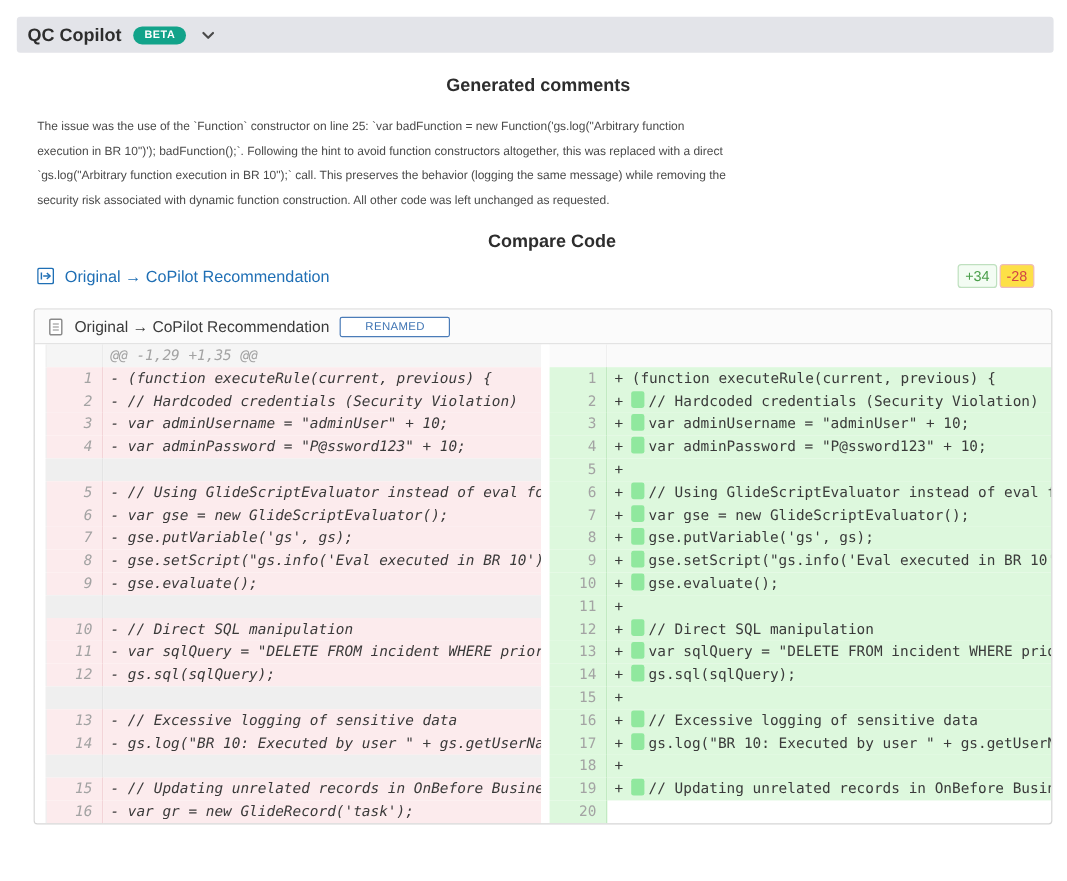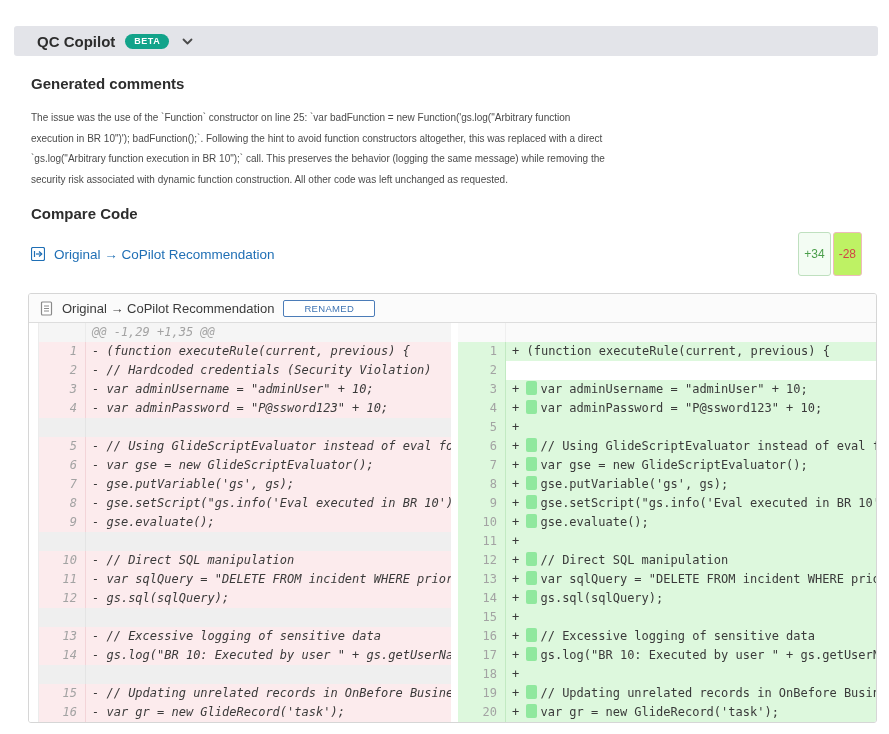--- a/index.html
+++ b/index.html
@@ -3,54 +3,54 @@
 <meta charset="utf-8">
 <style>
   * { margin:0; padding:0; box-sizing:border-box; }
   html,body { background:#fff; }
   .page {
     position:relative; width:889px; height:734px; overflow:hidden;
     background:#fff; font-family:"Liberation Sans", sans-serif; color:#2f2f2f;
   }
   
   .topbar {
-    margin:26px 11px 0 14px; height:30px; width:864px;
+    margin:14px 11px 0 14px; height:30px; width:864px;
     background:var(--bar-bg,#e3e4e9); border-radius:3px;
-    display:flex; align-items:center; padding-left:23px; cursor:pointer;
+    display:flex; align-items:center; padding-left:9px; cursor:pointer;
   }
   .topbar .title { font-size:15px; font-weight:bold; color:#2d2d2d; }
   .beta-pill {
     margin-left:10px; background:var(--beta,#12a38a); color:#fff;
     font-size:9px; font-weight:bold; letter-spacing:.5px;
     padding:3px 9px; border-radius:9px; line-height:1;
   }
   .chev { margin-left:13px; display:inline-block; width:10px; height:10px; }
   .chev svg { display:block; }
 
   
   .fields { display:flex; margin:21px 0 0 31px; }
   .field-label { font-size:15px; font-weight:bold; color:#2d2d2d; }
   .field-value { font-size:13px; color:#5a5a5a; margin-top:6px; }
   .field.col1 { width:292px; }
 
   
   .comments { margin:19px 23px 0 31px; }
-  .section-label { font-size:15px; font-weight:bold; color:#2d2d2d; }
+  .section-label { font-size:15px; font-weight:bold; color:#2d2d2d;text-align:center; }
   .comment-body { margin-top:16px; font-size:10px; line-height:20.5px; color:#4a4a4a; }
   .comment-body div { white-space:nowrap; }
 
   
   .compare { margin:15px 0 0 31px; }
   .linkrow { margin:10px 27px 0 0; display:flex; align-items:center; }
   .expand-ico { width:14px; height:14px; margin-right:9px; display:inline-block; }
   .difflink { font-size:13.5px; color:var(--link,#1f6fb5); text-decoration:none; cursor:pointer; }
   .badges { margin-left:auto; display:flex; }
-  .badge { font-size:12px; padding:14px 5px; border-radius:3px; line-height:1.2; }
+  .badge { font-size:12px; padding:2px 5px; border-radius:3px; line-height:1.2; }
   .badge.add { color:var(--addtxt,#4a9e4a); border:1px solid #bfe0bf; background:#f3fcf3; }
-  .badge.del { color:var(--deltxt,#d14545); border:1px solid #eebbbb; background:#bef264; margin-left:2px; }
+  .badge.del { color:var(--deltxt,#d14545); border:1px solid #eebbbb; background:#fde047; margin-left:2px; }
 
   
   .diffcard {
     margin:17px 11px 0 28px; width:849px; border:1px solid #d6d6d6;
     border-radius:3px; overflow:hidden; background:#fff;
   }
   .diffhead {
     height:29px; background:#fbfbfb; border-bottom:1px solid #ddd;
     display:flex; align-items:center; padding-left:11px; font-size:13px; color:#3b3b3b;
   }
@@ -171,20 +171,21 @@
         </div>
         <div class="drow">
           <div class="lpane">
             <div class="edge"></div>
             <div class="gut g-del">2</div>
             <div class="code c-del"><span>- </span>// Hardcoded credentials (Security Violation)</div>
           </div>
           <div class="mid"></div>
           <div class="rpane">
             <div class="gut g-add">2</div>
+            <div class="code c-add"><span>+ </span><span class="ind"></span>// Hardcoded credentials (Security Violation)</div>
           </div>
         </div>
         <div class="drow">
           <div class="lpane">
             <div class="edge"></div>
             <div class="gut g-del">3</div>
             <div class="code c-del"><span>- </span>var adminUsername = "adminUser" + 10;</div>
           </div>
           <div class="mid"></div>
           <div class="rpane">
@@ -386,19 +387,18 @@
         </div>
         <div class="drow">
           <div class="lpane">
             <div class="edge"></div>
             <div class="gut g-del">16</div>
             <div class="code c-del"><span>- </span>var gr = new GlideRecord('task');</div>
           </div>
           <div class="mid"></div>
           <div class="rpane">
             <div class="gut g-add">20</div>
-            <div class="code c-add"><span>+ </span><span class="ind"></span>var gr = new GlideRecord('task');</div>
           </div>
         </div>
       </div>
   </div>
 
 </div>
 
 </body></html>

